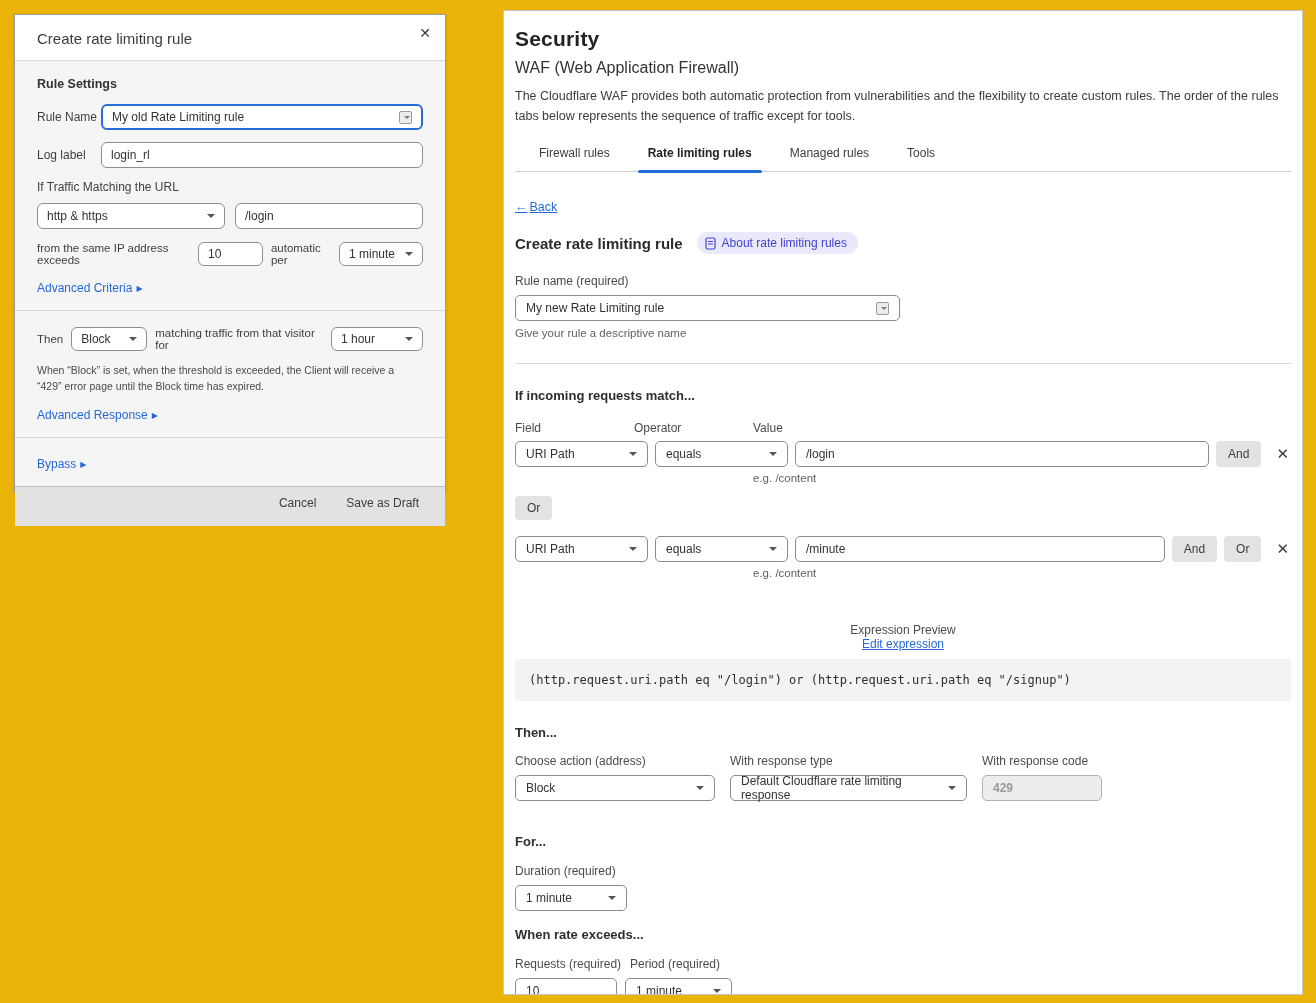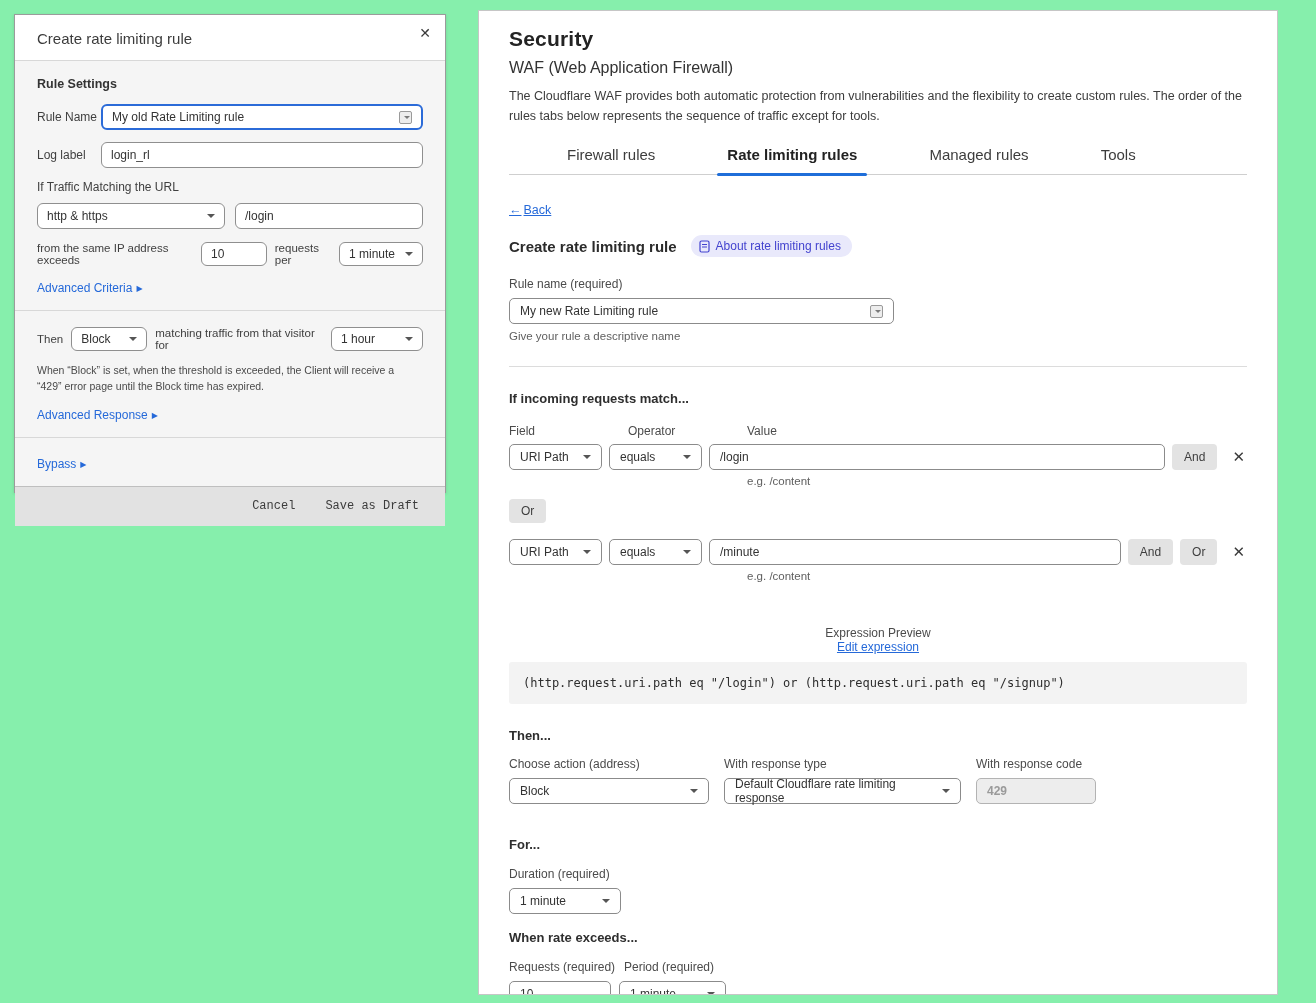--- a/index.html
+++ b/index.html
@@ -1,18 +1,18 @@
 <!DOCTYPE html>
 <html><head>
 <meta charset="utf-8">
 <style>
   * { margin:0; padding:0; box-sizing:border-box; }
   html,body { width:1316px; height:1003px; background:#ffffff;
     font-family:"Liberation Sans", sans-serif; color:#333; }
-  .stage { position:relative; width:1316px; height:1003px; background:#86efac; }
+  .stage { position:relative; width:1316px; height:1003px; background:#eab308; }
 
   
   .modal { position:absolute; left:14px; top:14px; width:432px; height:479px;
     background:#f5f5f5; border:1px solid #9b9b9b; box-shadow:0 1px 3px rgba(0,0,0,.12);
     display:flex; flex-direction:column; }
   .modal-header { background:#fff; border-bottom:1px solid #d8d8d8; padding:15px 22px 13px; position:relative; }
   .modal-title { font-size:15px; color:#3c3c3c; }
   .modal-close { position:absolute; right:14px; top:10px; font-size:14px; color:#3a3a3a;
     background:none; border:none; cursor:pointer; font-family:inherit; }
   .modal-body { flex:1; }
@@ -34,31 +34,31 @@
     font-size:12px; color:#333; cursor:pointer; }
   .sel-caret { width:0; height:0; border:4px solid transparent; border-top-color:#555;
     margin-top:4px; margin-left:8px; flex:none; }
   .m-sub { font-size:12px; color:#3f3f3f; margin:2px 0 9px; }
   .m-inline { display:flex; align-items:center; gap:8px; font-size:11.5px; color:#3f3f3f; flex-wrap:nowrap; }
   .link { color:#2569d9; font-size:12px; background:none; border:none; cursor:pointer;
     font-family:inherit; padding:0; display:inline-flex; align-items:center; gap:4px; }
   .caret-r { font-size:8px; position:relative; top:0.5px; }
   .m-note { font-size:10.5px; color:#4a4a4a; line-height:1.55; margin-top:11px; max-width:380px; }
   .modal-footer { height:40px; background:#e2e2e2; border-top:1px solid #bfbfbf;
-    display:flex; align-items:center; justify-content:flex-end; gap:30px; padding:16px 26px;font-family:Liberation Mono, monospace; }
+    display:flex; align-items:flex-end; justify-content:flex-end; gap:30px; padding:16px 26px; }
   .footer-btn { font-size:12px; color:#3c3c3c; background:none; border:none; cursor:pointer; font-family:inherit; }
 
   
-  .panel { position:absolute; left:478px; top:10px; width:800px; height:985px;
-    background:#fff; border:1px solid #c6c6c6; padding:16px 30px; overflow:hidden; }
+  .panel { position:absolute; left:503px; top:10px; width:800px; height:985px;
+    background:#fff; border:1px solid #c6c6c6; padding:16px 11px; overflow:hidden; }
   .h1 { font-size:21px; font-weight:bold; color:#232323; letter-spacing:.2px; }
   .h-sub { font-size:16px; color:#333; margin-top:8px; }
   .desc { font-size:12.5px; color:#3c3c3c; line-height:1.6; margin-top:9px; max-width:766px; }
   .tabs { display:flex; gap:34px; margin-top:20px; padding-left:22px; border-bottom:1px solid #cfcfcf; }
-  .tab { font-size:15px; color:#3d3d3d; padding:0 2px 11px; cursor:pointer; position:relative;margin-left:34px; }
+  .tab { font-size:12px; color:#3d3d3d; padding:0 2px 11px; cursor:pointer; position:relative; }
   .tab.active { font-weight:bold; color:#222; }
   .tab.active::after { content:""; position:absolute; left:-8px; right:-8px; bottom:-2px; height:3px;
     background:#1f6ed9; border-radius:2px; }
   .back { margin-top:28px; display:inline-flex; align-items:center; gap:2px; color:#2569d9;
     font-size:12.5px; text-decoration:underline; cursor:pointer; background:none; border:none; font-family:inherit; }
   .h2-row { display:flex; align-items:center; gap:14px; margin-top:17px; }
   .h2 { font-size:15px; font-weight:bold; color:#2b2b2b; }
   .badge { display:inline-flex; align-items:center; gap:6px; background:#e9e9fb; color:#4343cf;
     font-size:12px; padding:4px 11px 4px 8px; border-radius:12px; cursor:pointer; border:none; font-family:inherit; }
   .badge svg { flex:none; }
@@ -67,21 +67,21 @@
     display:flex; align-items:center; padding:0 10px; font-size:12px; color:#333; }
   .p-sel { background:#fff; border:1px solid #8b8b8b; border-radius:5px; height:26px;
     display:flex; align-items:center; justify-content:space-between; padding:0 10px;
     font-size:12px; color:#333; cursor:pointer; }
   .help { font-size:11.5px; color:#5f5f5f; margin-top:6px; }
   .divider { border-top:1px solid #dcdcdc; margin-top:24px; }
   .sec-h { font-size:13px; font-weight:bold; color:#2e2e2e; }
   .cond-labels { display:flex; margin-top:18px; }
   .cond-labels .c1 { width:119px; } .cond-labels .c2 { width:119px; }
   .cond-row { display:flex; align-items:center; gap:7px; margin-top:6px; }
-  .w-field { width:93px; flex:none;align-items:center; }
+  .w-field { width:133px; flex:none;align-items:center; }
   .gray-btn { background:#e3e3e3; border:none; border-radius:4px; height:26px; padding:0 12px;
     font-size:12px; color:#3e3e3e; cursor:pointer; font-family:inherit; flex:none; }
   .x-btn { background:none; border:none; font-size:15px; color:#3a3a3a; cursor:pointer;
     padding:0 2px; margin-left:6px; font-family:inherit; flex:none; }
   .hint { font-size:11.5px; color:#5f5f5f; margin:5px 0 0 238px; }
   .or-conn { margin-top:12px; height:24px; padding:0 12px; }
   .expr-row { display:flex; align-items:center; justify-content:space-between; margin-top:44px;flex-direction:column; }
   .edit-link { color:#2569d9; font-size:12px; text-decoration:underline; cursor:pointer;
     background:none; border:none; font-family:inherit; }
   .code-block { background:#f3f3f3; border-radius:3px; margin-top:8px; padding:14px;
@@ -126,21 +126,21 @@
           </div>
           <div class="fld grow">
             <span>/login</span>
           </div>
         </div>
         <div class="m-inline" style="margin-top:13px;">
           <span>from the same IP address exceeds</span>
           <div class="fld" style="width:72px;height:24px;">
             <span>10</span>
           </div>
-          <span>requests per</span>
+          <span>automatic per</span>
           <div class="sel" style="width:84px;height:24px;flex:none;">
             <span>1 minute</span>
             <span class="sel-caret"></span>
           </div>
         </div>
         <button class="link" style="margin-top:15px;">
           <span>Advanced Criteria</span>
           <span class="caret-r">▶</span>
         </button>
       </div>

